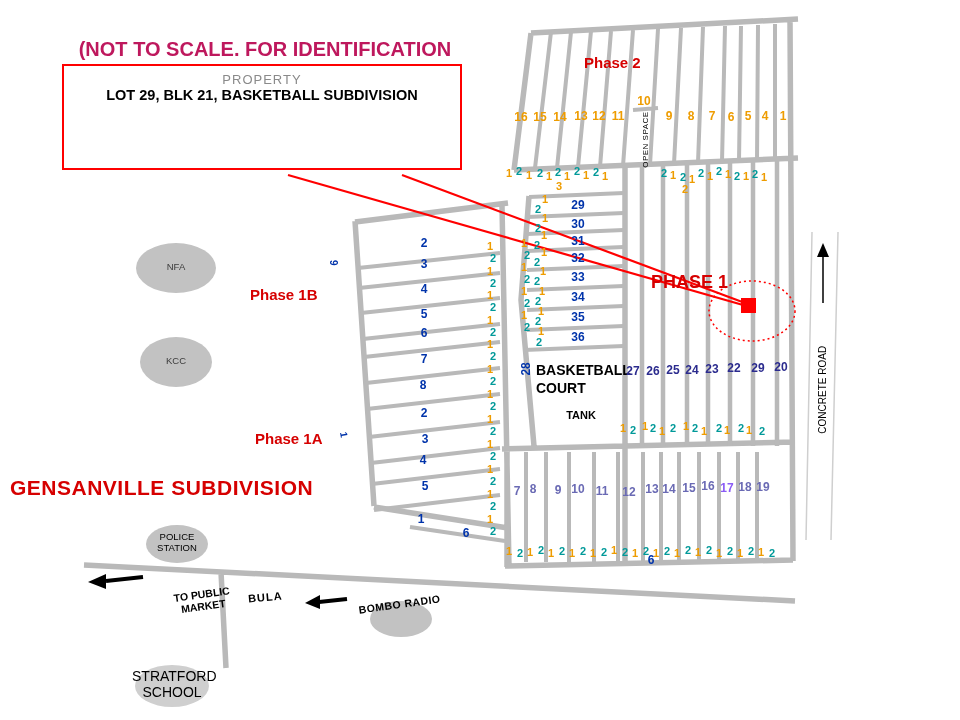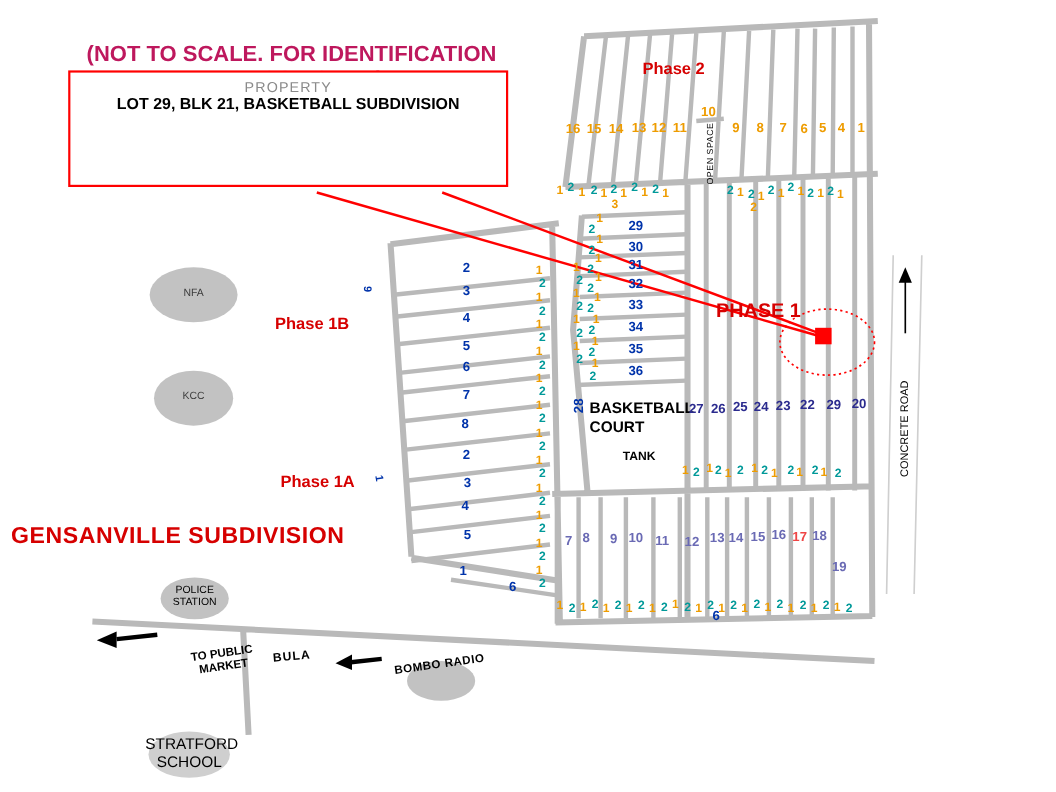--- a/index.html
+++ b/index.html
@@ -230,23 +230,23 @@
       <span class="marker" style="left: 517px; top: 491px; font-size: 12px; color: rgb(106, 106, 180);">7</span>
       <span class="marker" style="left: 533px; top: 489px; font-size: 12px; color: rgb(106, 106, 180);">8</span>
       <span class="marker" style="left: 558px; top: 490px; font-size: 12px; color: rgb(106, 106, 180);">9</span>
       <span class="marker" style="left: 578px; top: 489px; font-size: 12px; color: rgb(106, 106, 180);">10</span>
       <span class="marker" style="left: 602px; top: 491px; font-size: 12px; color: rgb(106, 106, 180);">11</span>
       <span class="marker" style="left: 629px; top: 492px; font-size: 12px; color: rgb(106, 106, 180);">12</span>
       <span class="marker" style="left: 652px; top: 489px; font-size: 12px; color: rgb(106, 106, 180);">13</span>
       <span class="marker" style="left: 669px; top: 489px; font-size: 12px; color: rgb(106, 106, 180);">14</span>
       <span class="marker" style="left: 689px; top: 488px; font-size: 12px; color: rgb(106, 106, 180);">15</span>
       <span class="marker" style="left: 708px; top: 486px; font-size: 12px; color: rgb(106, 106, 180);">16</span>
-      <span class="marker" style="left: 727px; top: 488px; font-size: 12px; color: #ef4444;">17</span>
+      <span class="marker" style="left: 727px; top: 488px; font-size: 12px; color: #8b5cf6;">17</span>
       <span class="marker" style="left: 745px; top: 487px; font-size: 12px; color: rgb(106, 106, 180);">18</span>
-      <span class="marker" style="left: 763px; top: 487px; font-size: 12px; color: rgb(106, 106, 180); margin-top: 28px;">19</span>
+      <span class="marker" style="left: 763px; top: 487px; font-size: 12px; color: rgb(106, 106, 180);">19</span>
       <span class="marker" style="left: 509px; top: 551px; font-size: 11px; color: rgb(238, 156, 0);">1</span>
       <span class="marker" style="left: 520px; top: 553px; font-size: 11px; color: rgb(0, 153, 153);">2</span>
       <span class="marker" style="left: 530px; top: 552px; font-size: 11px; color: rgb(238, 156, 0);">1</span>
       <span class="marker" style="left: 541px; top: 550px; font-size: 11px; color: rgb(0, 153, 153);">2</span>
       <span class="marker" style="left: 551px; top: 553px; font-size: 11px; color: rgb(238, 156, 0);">1</span>
       <span class="marker" style="left: 562px; top: 551px; font-size: 11px; color: rgb(0, 153, 153);">2</span>
       <span class="marker" style="left: 572px; top: 553px; font-size: 11px; color: rgb(238, 156, 0);">1</span>
       <span class="marker" style="left: 583px; top: 551px; font-size: 11px; color: rgb(0, 153, 153);">2</span>
       <span class="marker" style="left: 593px; top: 553px; font-size: 11px; color: rgb(238, 156, 0);">1</span>
       <span class="marker" style="left: 604px; top: 552px; font-size: 11px; color: rgb(0, 153, 153);">2</span>

